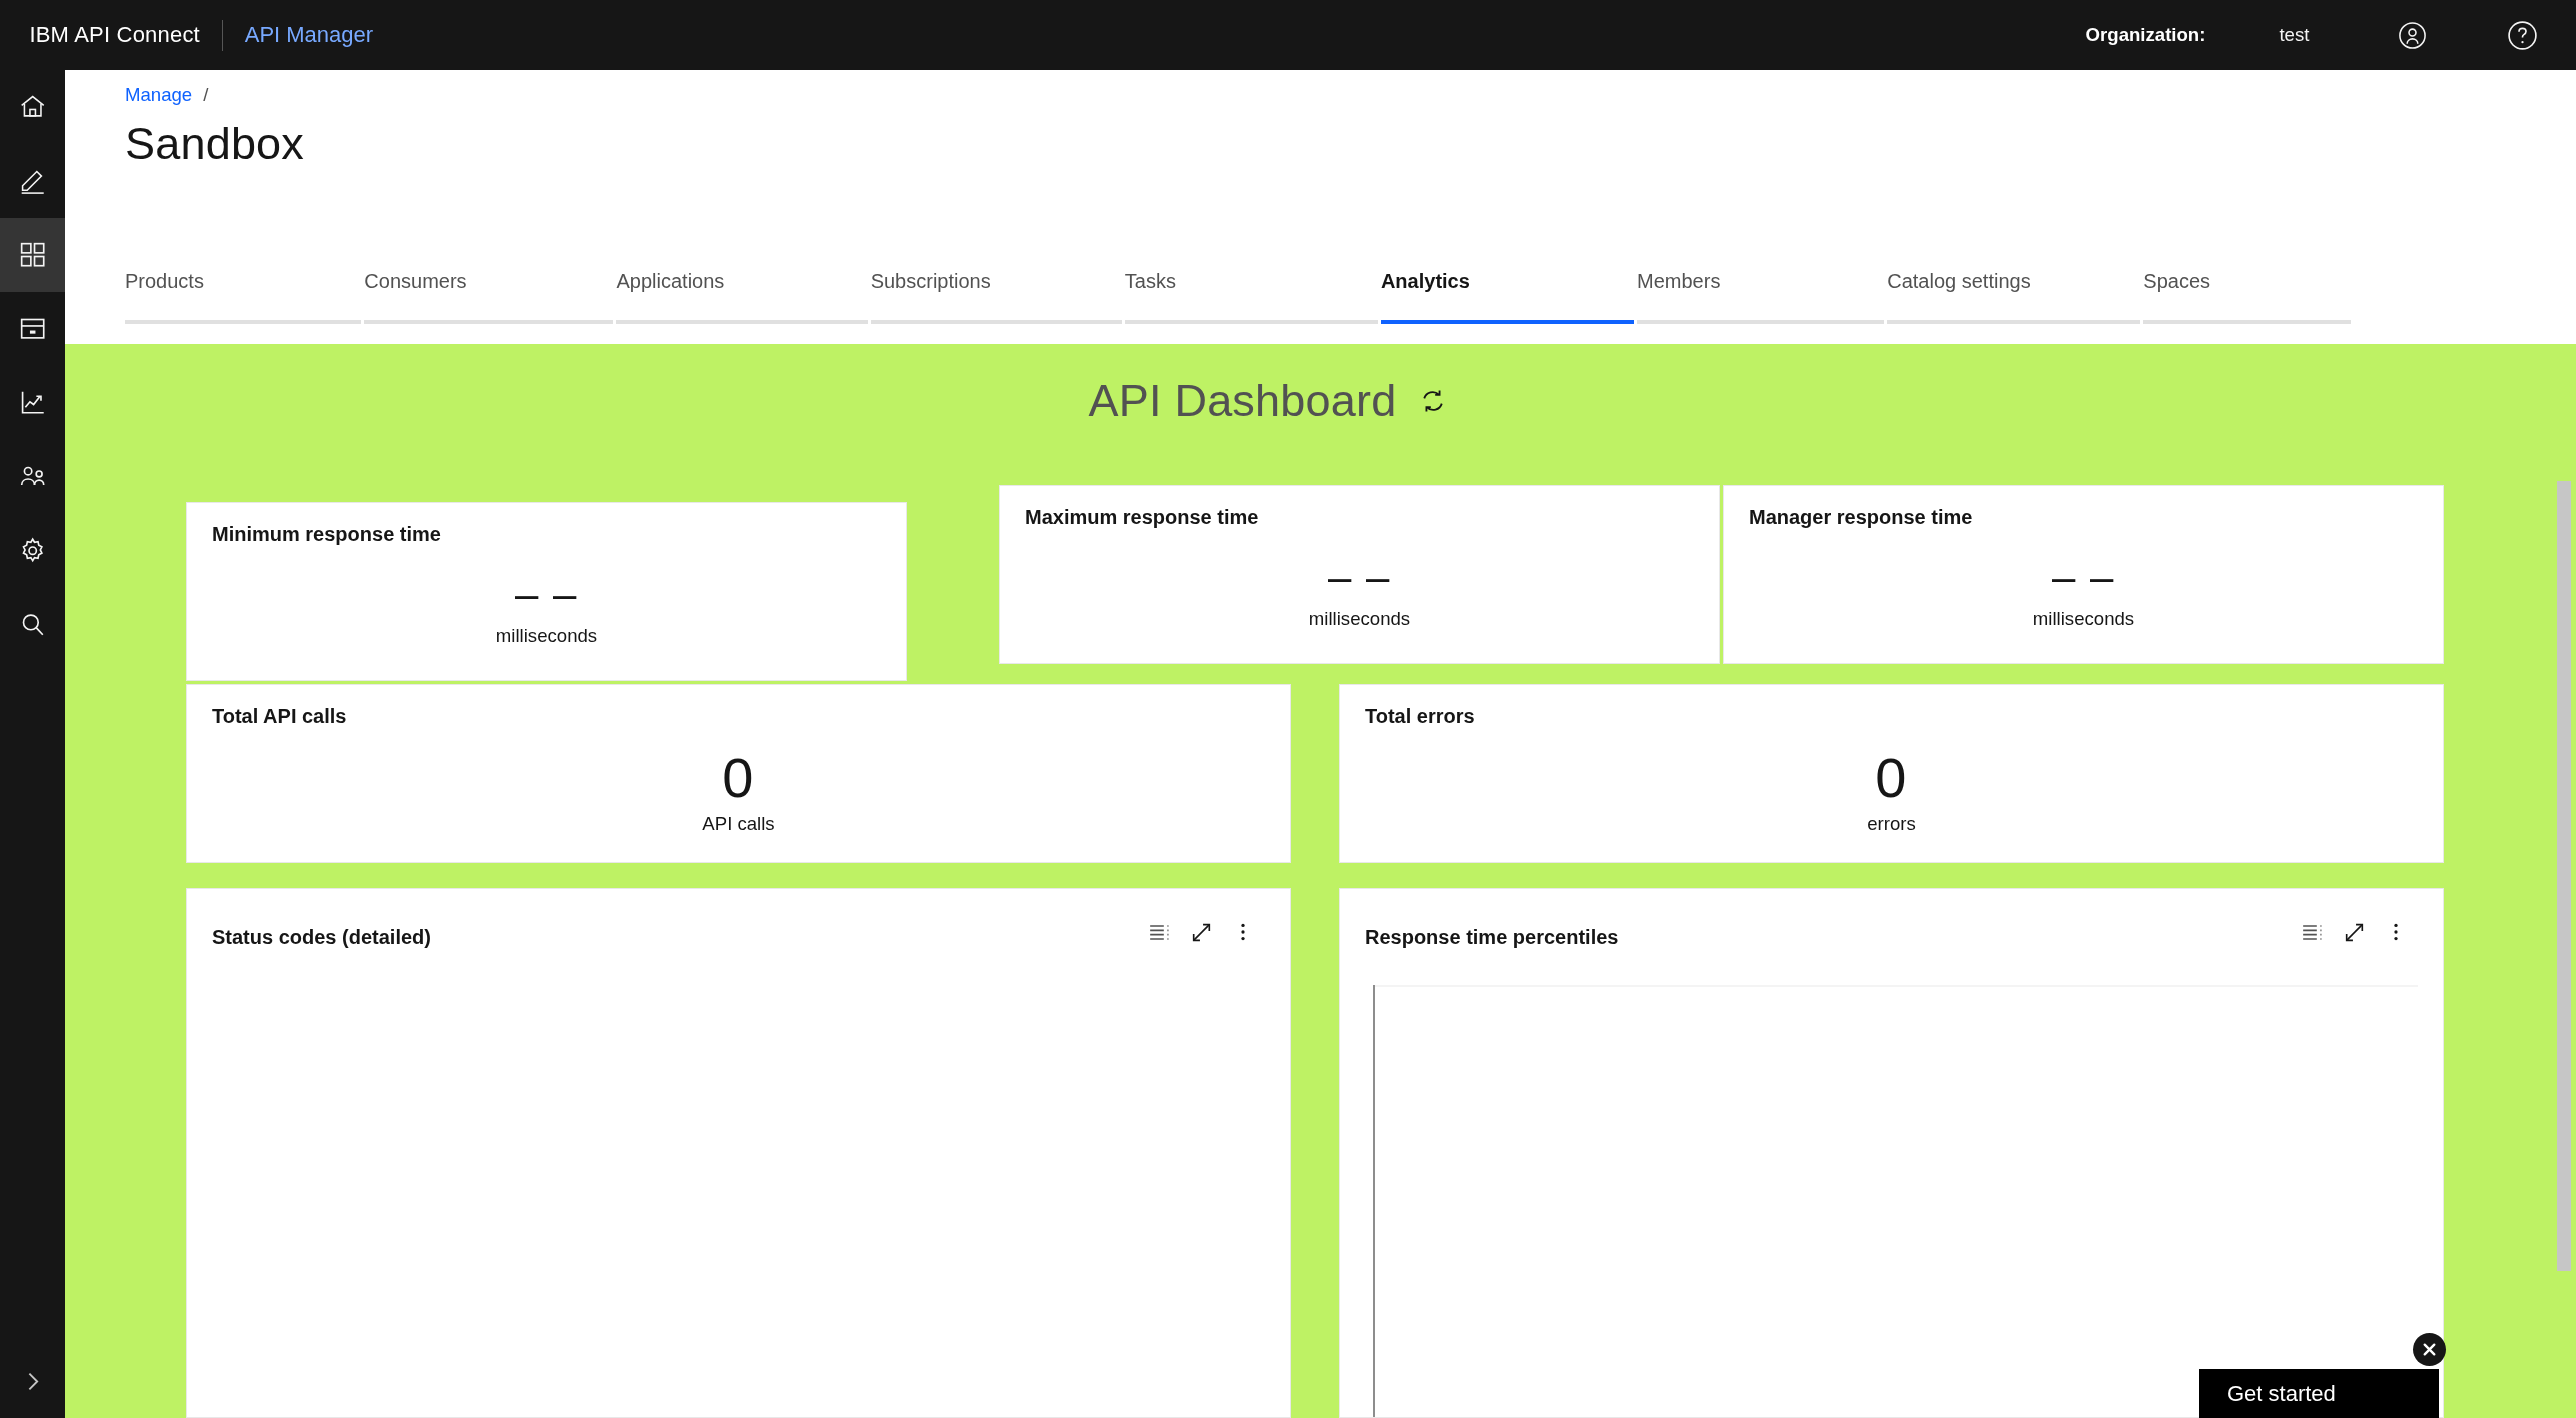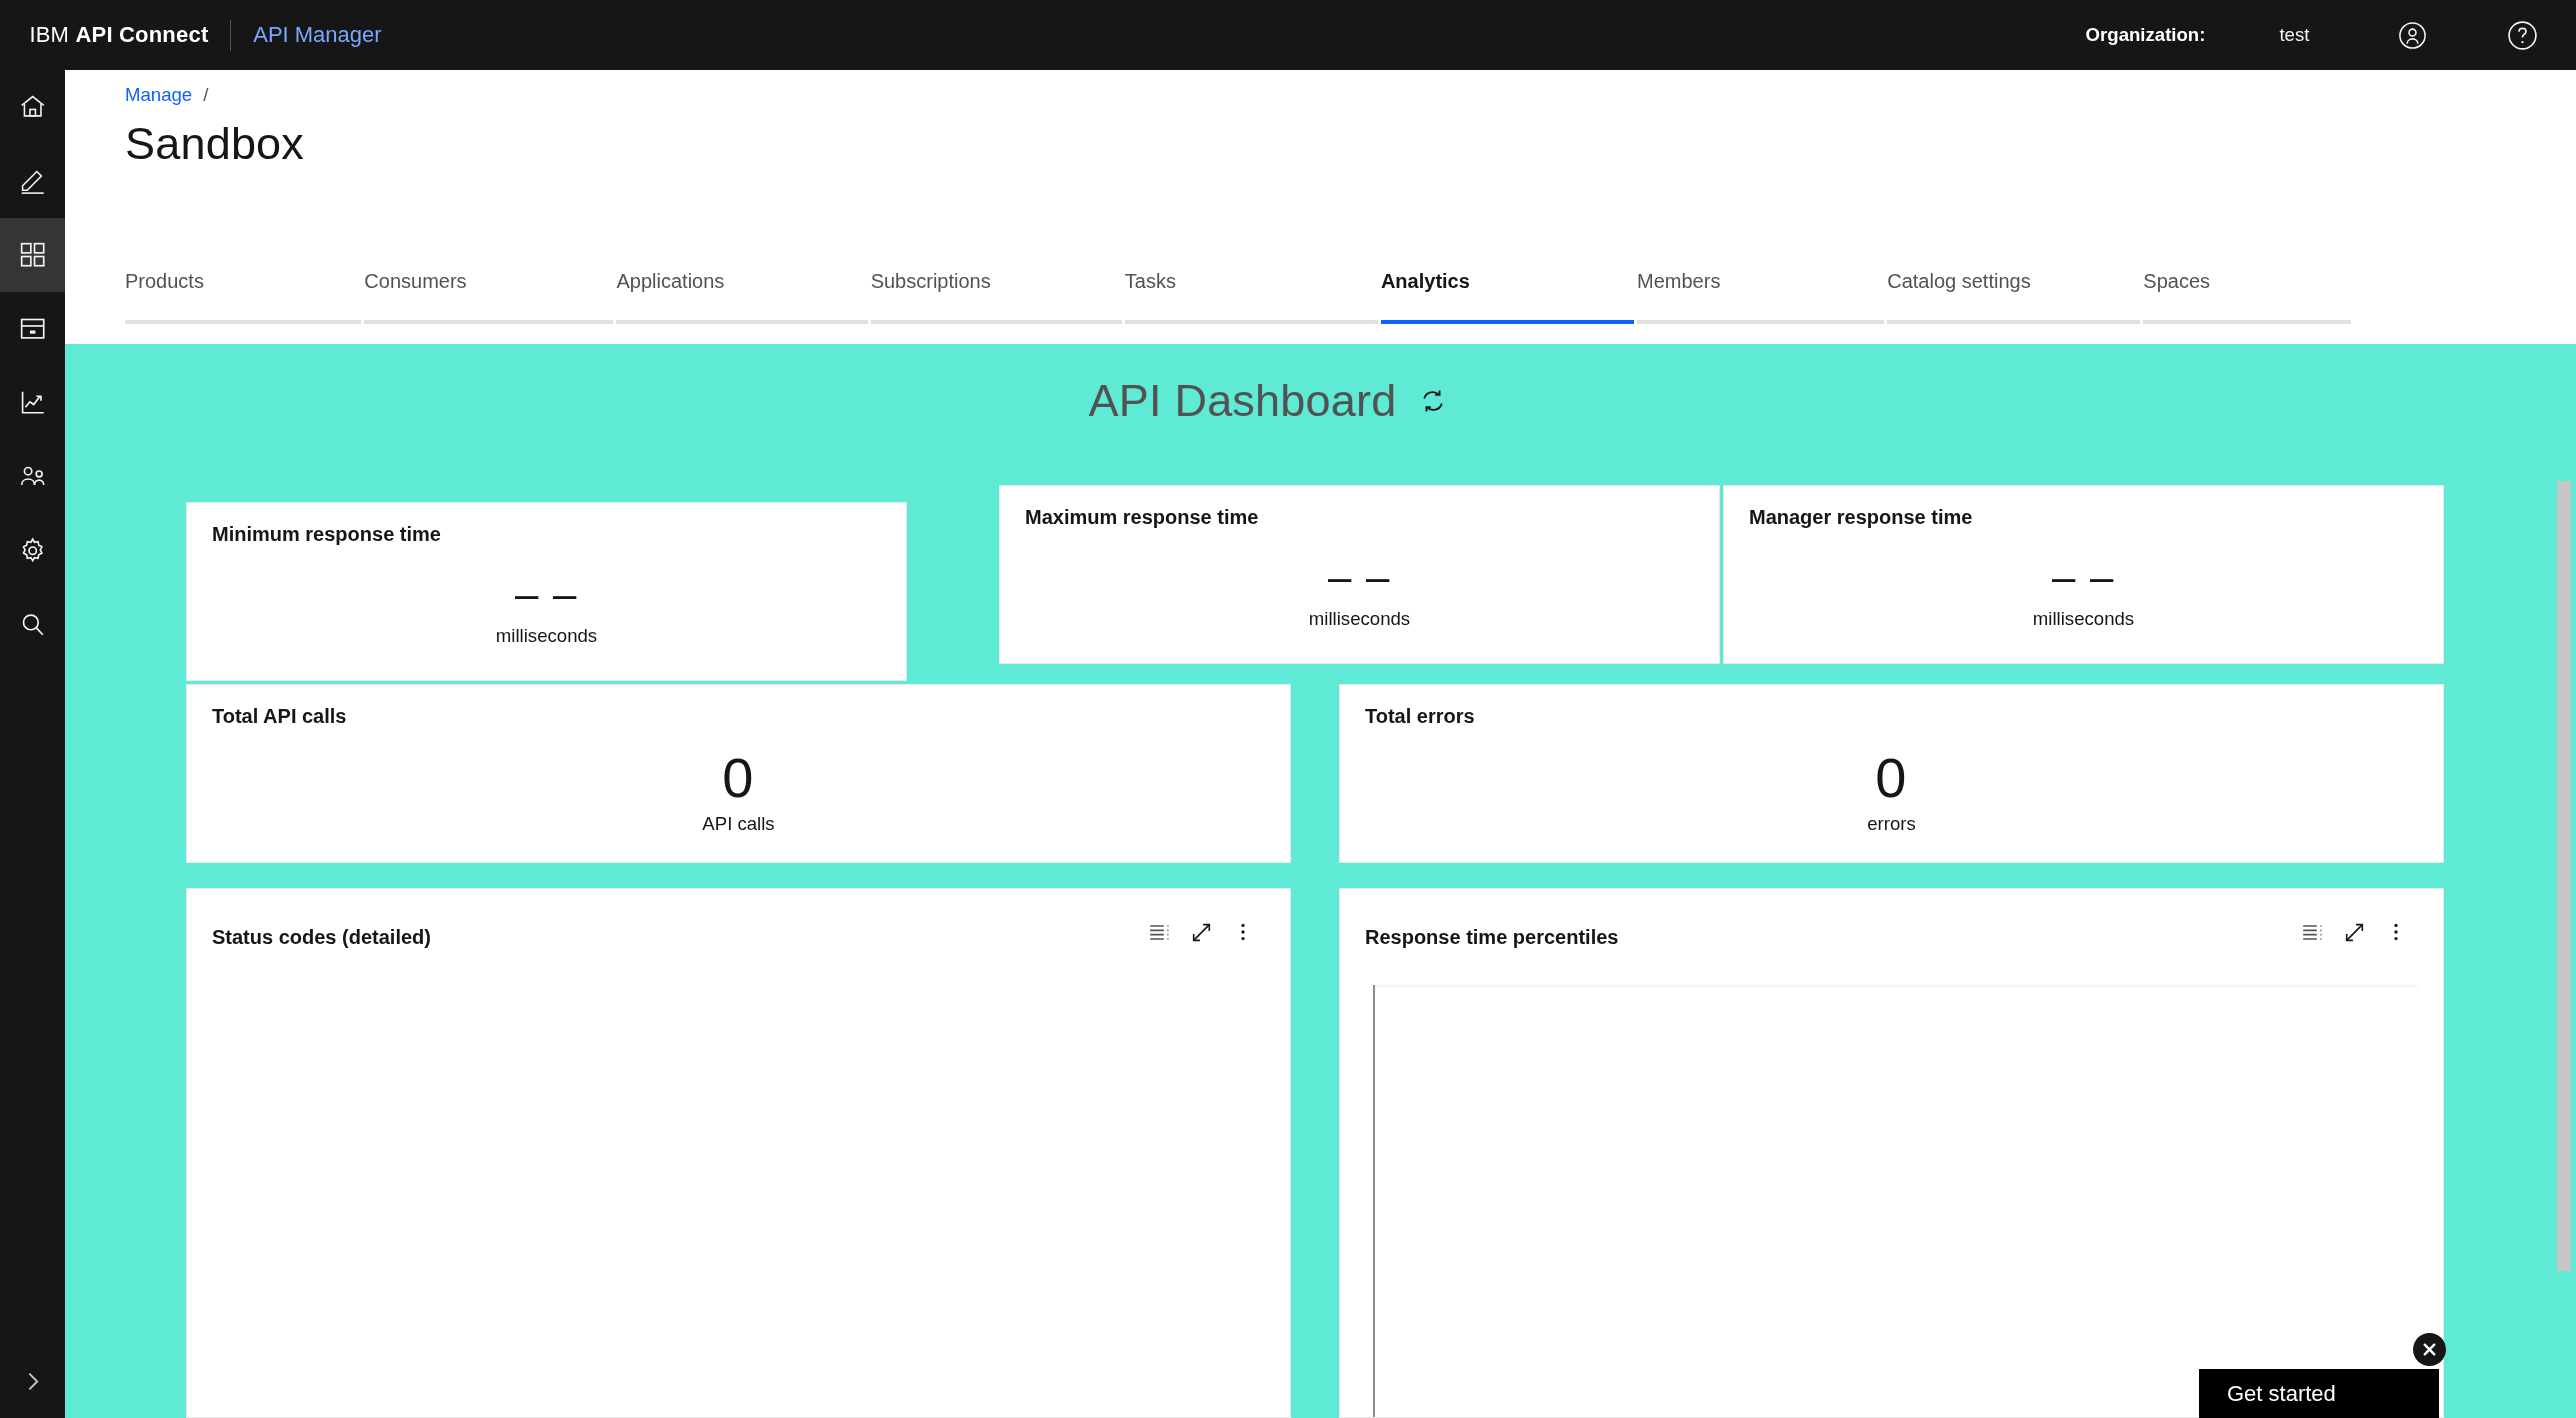--- a/index.html
+++ b/index.html
@@ -16,21 +16,21 @@
     position: absolute; top: 0; left: 0;
     width: 2576px; height: 70px;
     background: #161616;
     display: flex; align-items: center;
     z-index: 40;
   }
   .brand-wrap { display: flex; align-items: center; padding-left: 29.4px; }
   .brand {
     font-size: 22px; color: #ffffff; letter-spacing: 0.2px; white-space: nowrap;
   }
-  .brand b { font-weight: 700; }
+  .brand b { font-weight: 400; }
   .brand-sep {
     width: 0.8px; height: 31px; background: #565656; margin: 0 22px;
   }
   .product-link {
     font-size: 22px; color: #78a9ff; white-space: nowrap; text-decoration: none;
   }
   .header-right {
     margin-left: auto; display: flex; align-items: center; padding-right: 18.6px; gap: 40px;
   }
   .org-label { font-size: 18.6px; color: #ffffff; font-weight: 700; white-space: nowrap; }
@@ -97,21 +97,21 @@
     cursor: pointer; white-space: nowrap;
     border-bottom: 4.6px solid #e0e0e0;
   }
   .tab + .tab { margin-left: 3px; }
   .tab.active { color: #161616; font-weight: 700; border-bottom-color: #0f62fe; }
 
   
   .dash {
     position: absolute; left: 0; top: 274px;
     width: 2511px; height: 1074px;
-    background: #5eead4;
+    background: #bef264;
     overflow: hidden;
   }
   .dash-title-row {
     position: absolute; top: 31px; left: 0; width: 2409px;
     display: flex; align-items: center; justify-content: center;
   }
   .dash-title {
     font-size: 45px; font-weight: 400; color: #525252; letter-spacing: 0.2px;
   }
   .refresh-btn {

